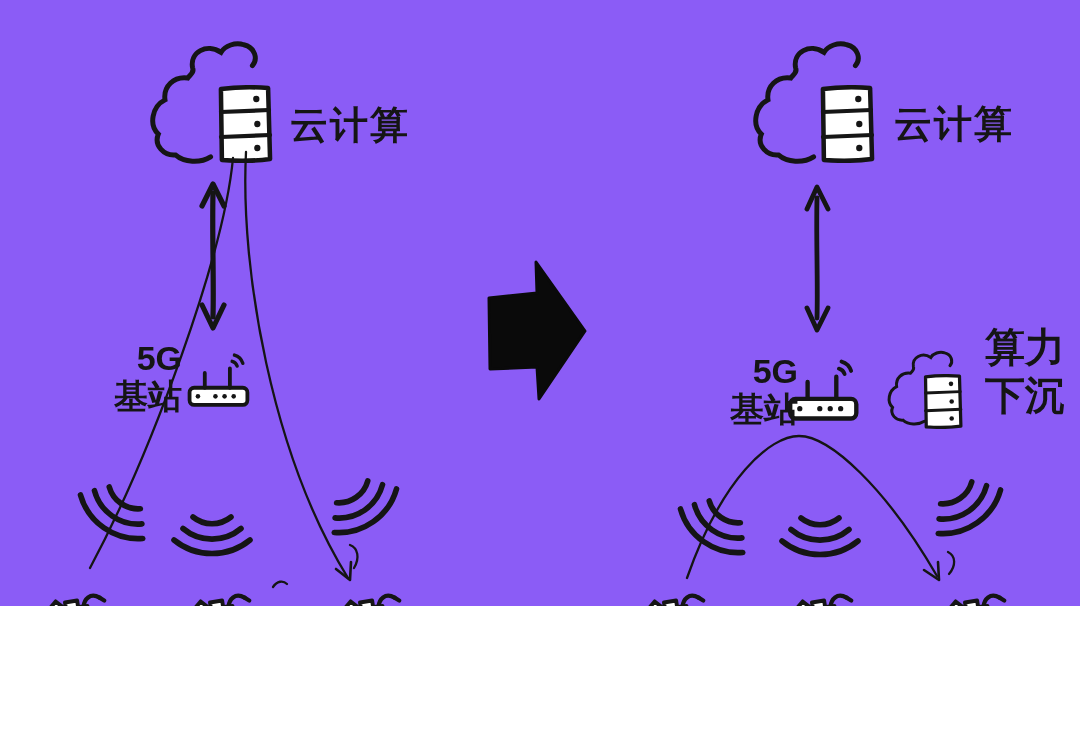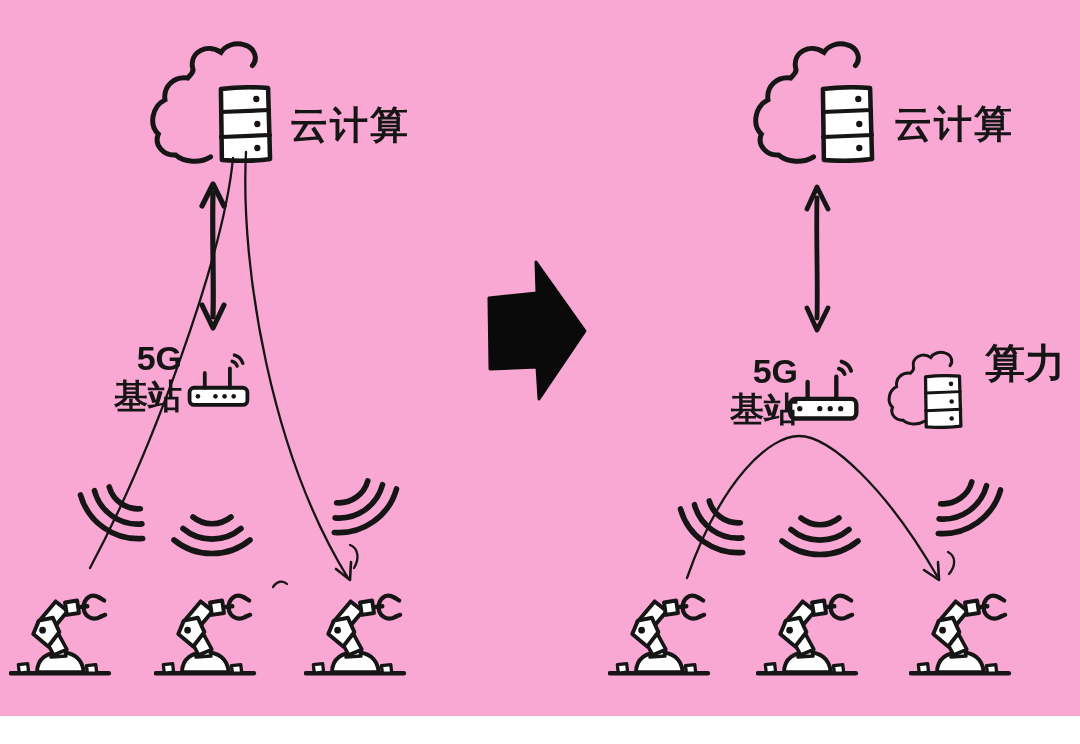--- a/index.html
+++ b/index.html
@@ -1,19 +1,19 @@
 <!DOCTYPE html>
 <html><head>
 <meta charset="utf-8">
 <style>
   html,body{margin:0;padding:0;background:#ffffff;}
   .canvas{
     position:relative;
-    width:1080px;height:716px;
-    background:#f9a8d4;
+    width:1080px;height:606px;
+    background:#8b5cf6;
     overflow:hidden;
     font-family:"Liberation Sans","DejaVu Sans",sans-serif;
   }
   .canvas svg.drawing{position:absolute;left:0;top:0;}
   .label{
     position:absolute;
     color:#151515;
     font-weight:700;
     text-align:center;
     white-space:nowrap;
@@ -149,17 +149,18 @@
     <span>基站</span>
   </div>
 
   <div class="label lab-cloud" style="left:893px;top:99px;width:122px;">云计算</div>
 
   <div class="label lab-bs lab-col" style="left:694px;top:352px;width:104px;">
     <span>5G</span>
     <span>基站</span>
   </div>
 
-  <div class="label lab-edge lab-col" style="left:965px;top:339px;width:100px;">
+  <div class="label lab-edge lab-col" style="left:965px;top:323px;width:100px;">
     <span>算力</span>
+    <span>下沉</span>
   </div>
 
 </div>
 
 </body></html>

